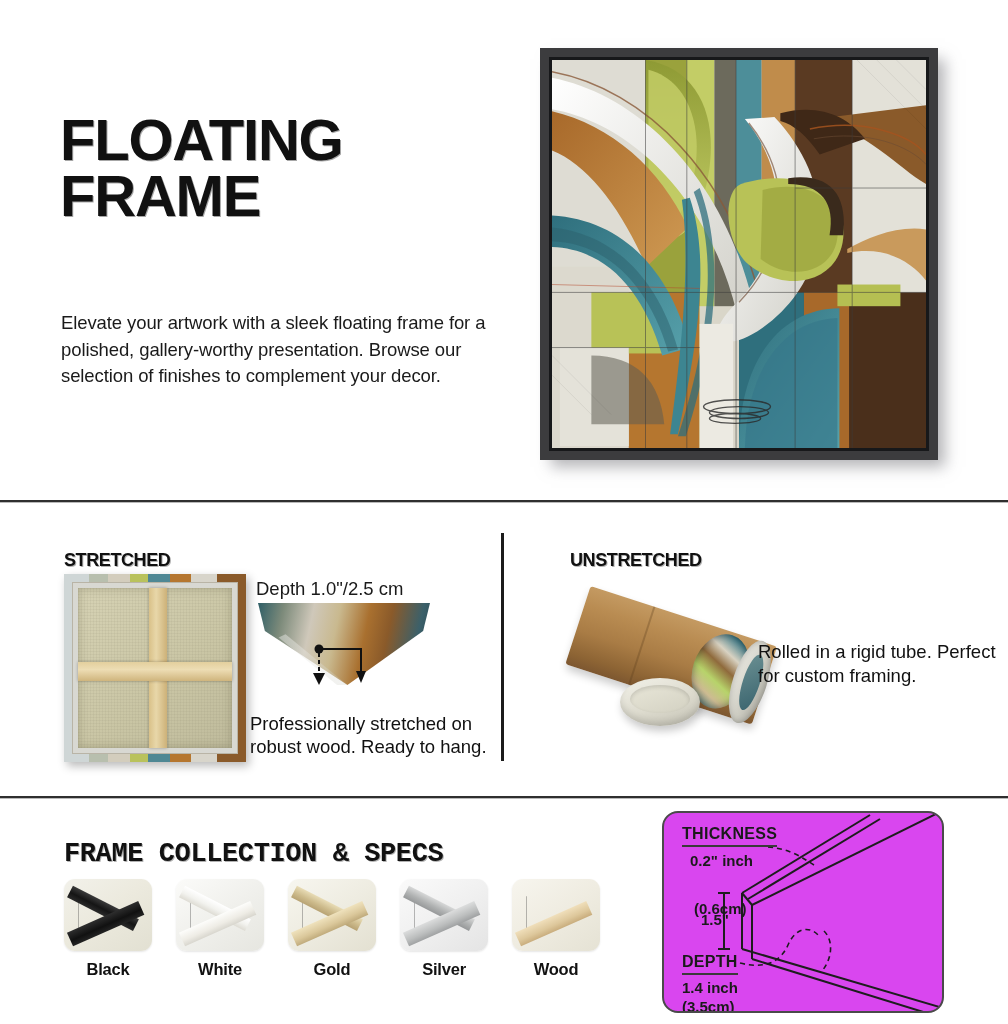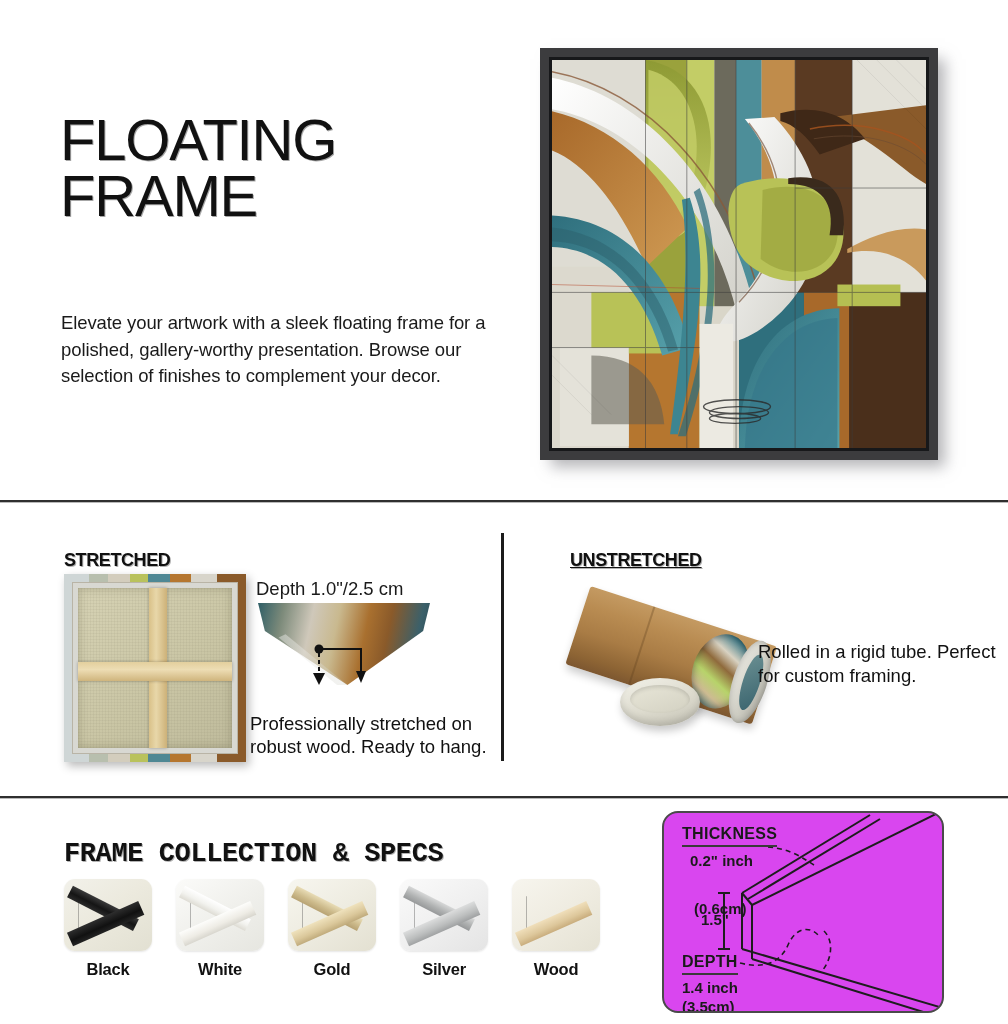--- a/index.html
+++ b/index.html
@@ -11,21 +11,21 @@
     position: relative;
     overflow: hidden;
   }
   .page { position: relative; width: 1008px; height: 1024px; background: #fff; }
 
   
   #hero { position: absolute; left: 0; top: 0; width: 1008px; height: 502px; }
 
   #hero-title {
     position: absolute; left: 60px; top: 112px;
-    font-size: 58px; font-weight: normal; line-height: 0.97;
+    font-size: 58px; font-weight: bold; line-height: 0.97;
     letter-spacing: -1.2px; color: #111;
     text-shadow: 1px 1px 0 rgba(0,0,0,0.35);
     white-space: pre-line;
   }
   #hero-desc {
     position: absolute; left: 61px; top: 310px; width: 470px;
     font-size: 18.5px; line-height: 1.44; color: #1a1a1a;
     letter-spacing: -0.1px;
   }
 
@@ -55,21 +55,21 @@
   #vdiv-mid { position: absolute; left: 501px; top: 533px; width: 3px; height: 228px; background: #1b1b1b; }
 
   
   #shipping { position: absolute; left: 0; top: 503px; width: 1008px; height: 293px; }
   .sec-h {
     font-size: 18px; font-weight: bold; letter-spacing: -0.4px; color: #111;
     text-shadow: 1px 1px 0 rgba(0,0,0,0.3);
     margin-top: 19px;
   }
   #stretched-head { position: absolute; left: 64px; top: 28px; }
-  #unstretched-head { position: absolute; left: 570px; top: 28px; text-decoration: underline; }
+  #unstretched-head { position: absolute; left: 570px; top: 28px; }
 
   
   #canvas-back {
     position: absolute; left: 64px; top: 71px; width: 182px; height: 188px;
     overflow: hidden;
     box-shadow: 3px 4px 9px rgba(0,0,0,0.28);
     background: #cfd3cf;
   }
   #canvas-back .cb-bg { position: absolute; inset: 0; }
   #canvas-back .cb-bg i { position: absolute; top: 0; bottom: 0; display: block; }

